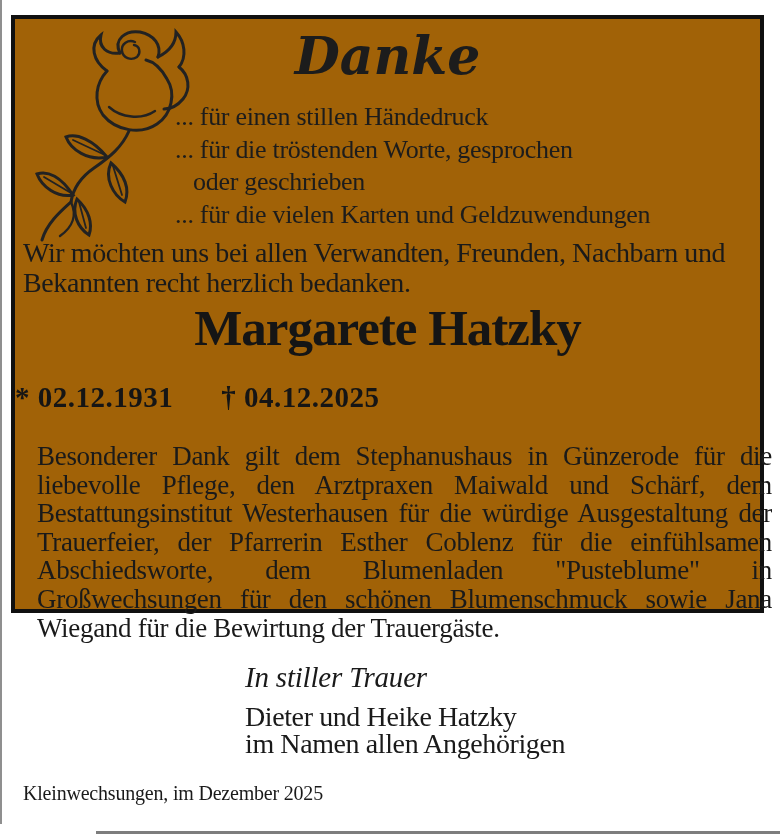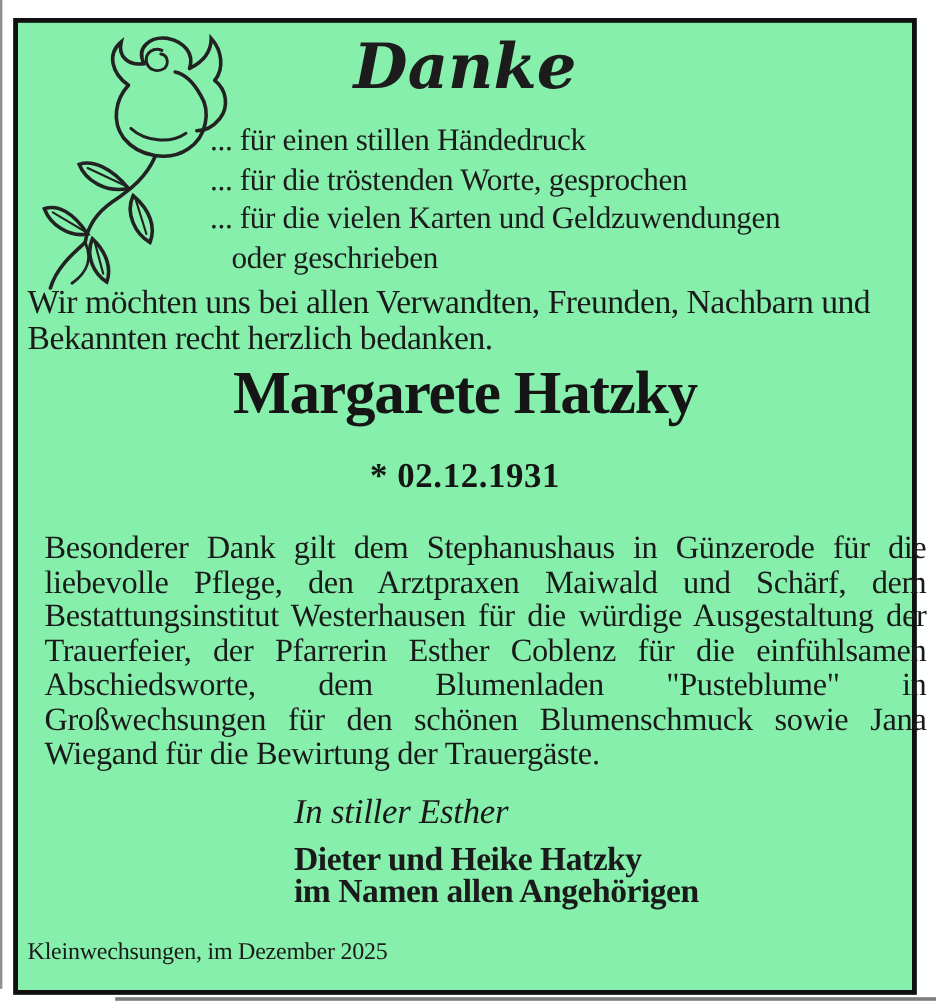--- a/index.html
+++ b/index.html
@@ -8,24 +8,24 @@
     width: 780px;
     height: 840px;
     background: #ffffff;
     color: #1a1a1a;
     font-family: "Liberation Serif", "DejaVu Serif", serif;
     overflow: hidden;
   }
   .frame {
     position: absolute;
     left: 11px; top: 15px;
-    width: 753px; height: 814px;
+    width: 753px; height: 598px;
     border: 4px solid #101010;
     box-sizing: border-box;
-    background: #86efac;
+    background: #a16207;
   }
   .rose {
     position: absolute;
     left: 14px; top: 8px;
     width: 190px; height: 220px;
   }
   .title {
     position: absolute;
     left: 0; top: 6px;
     width: 100%;
@@ -69,21 +69,20 @@
     font-size: 51px;
     letter-spacing: -1px;
     color: #151515;
     font-family: Liberation Serif, serif;
   }
   .dates {
     position: absolute;
     left: 0; top: 362px;
     width: 100%;
     display: flex;
-    justify-content: center;
     gap: 48px;
     font-weight: 700;
     font-size: 29px;
     letter-spacing: 0.5px;
     color: #151515;
   }
   .bodytext {
     position: absolute;
     left: 8px; top: 409px;
     width: 735px;
@@ -99,21 +98,21 @@
     left: 230px; top: 642px;
     width: 480px;
   }
   .closing {
     font-style: italic;
     font-size: 29px;
     letter-spacing: -0.2px;
     margin-bottom: 10px;
   }
   .sig {
-    font-weight: 700;
+    font-weight: 400;
     font-size: 28px;
     line-height: 26.5px;
     letter-spacing: -0.4px;
   }
   .placedate {
     position: absolute;
     left: 8px; top: 763px;
     font-size: 20px;
     letter-spacing: -0.2px;
   }
@@ -170,36 +169,37 @@
         <path d="M48,172 C60,183 64,197 60,208 C49,201 42,186 48,172 Z"></path>
         <path d="M50,175 L57,201" stroke-width="1.8"></path>
       </g>
     </svg>
 
     <h1 class="title">Danke</h1>
 
     <div class="quotes">
       <div class="qline">... für einen stillen Händedruck</div>
       <div class="qline">... für die tröstenden Worte, gesprochen</div>
+      <div class="qline indent">oder geschrieben</div>
       <div class="qline">... für die vielen Karten und Geldzuwendungen</div>
-      <div class="qline indent">oder geschrieben</div>
     </div>
 
     <p class="intro">Wir möchten uns bei allen Verwandten, Freunden, Nachbarn und Bekannten recht herzlich bedanken.</p>
 
     <h2 class="name">Margarete Hatzky</h2>
 
     <div class="dates">
       <span>* 02.12.1931</span>
+      <span>† 04.12.2025</span>
     </div>
 
     <p class="bodytext">Besonderer Dank gilt dem Stephanushaus in Günzerode für die liebevolle Pflege, den Arztpraxen Maiwald und Schärf, dem Bestattungsinstitut Westerhausen für die würdige Ausgestaltung der Trauerfeier, der Pfarrerin Esther Coblenz für die einfühlsamen Abschiedsworte, dem Blumenladen "Pusteblume" in Großwechsungen für den schönen Blumenschmuck sowie Jana Wiegand für die Bewirtung der Trauergäste.</p>
 
     <div class="closing-block">
-      <div class="closing">In stiller Esther</div>
+      <div class="closing">In stiller Trauer</div>
       <div class="sig">
         <div>Dieter und Heike Hatzky</div>
         <div>im Namen allen Angehörigen</div>
       </div>
     </div>
 
     <div class="placedate">Kleinwechsungen, im Dezember 2025</div>
   </div>
 
   <div class="edge-left"></div>

